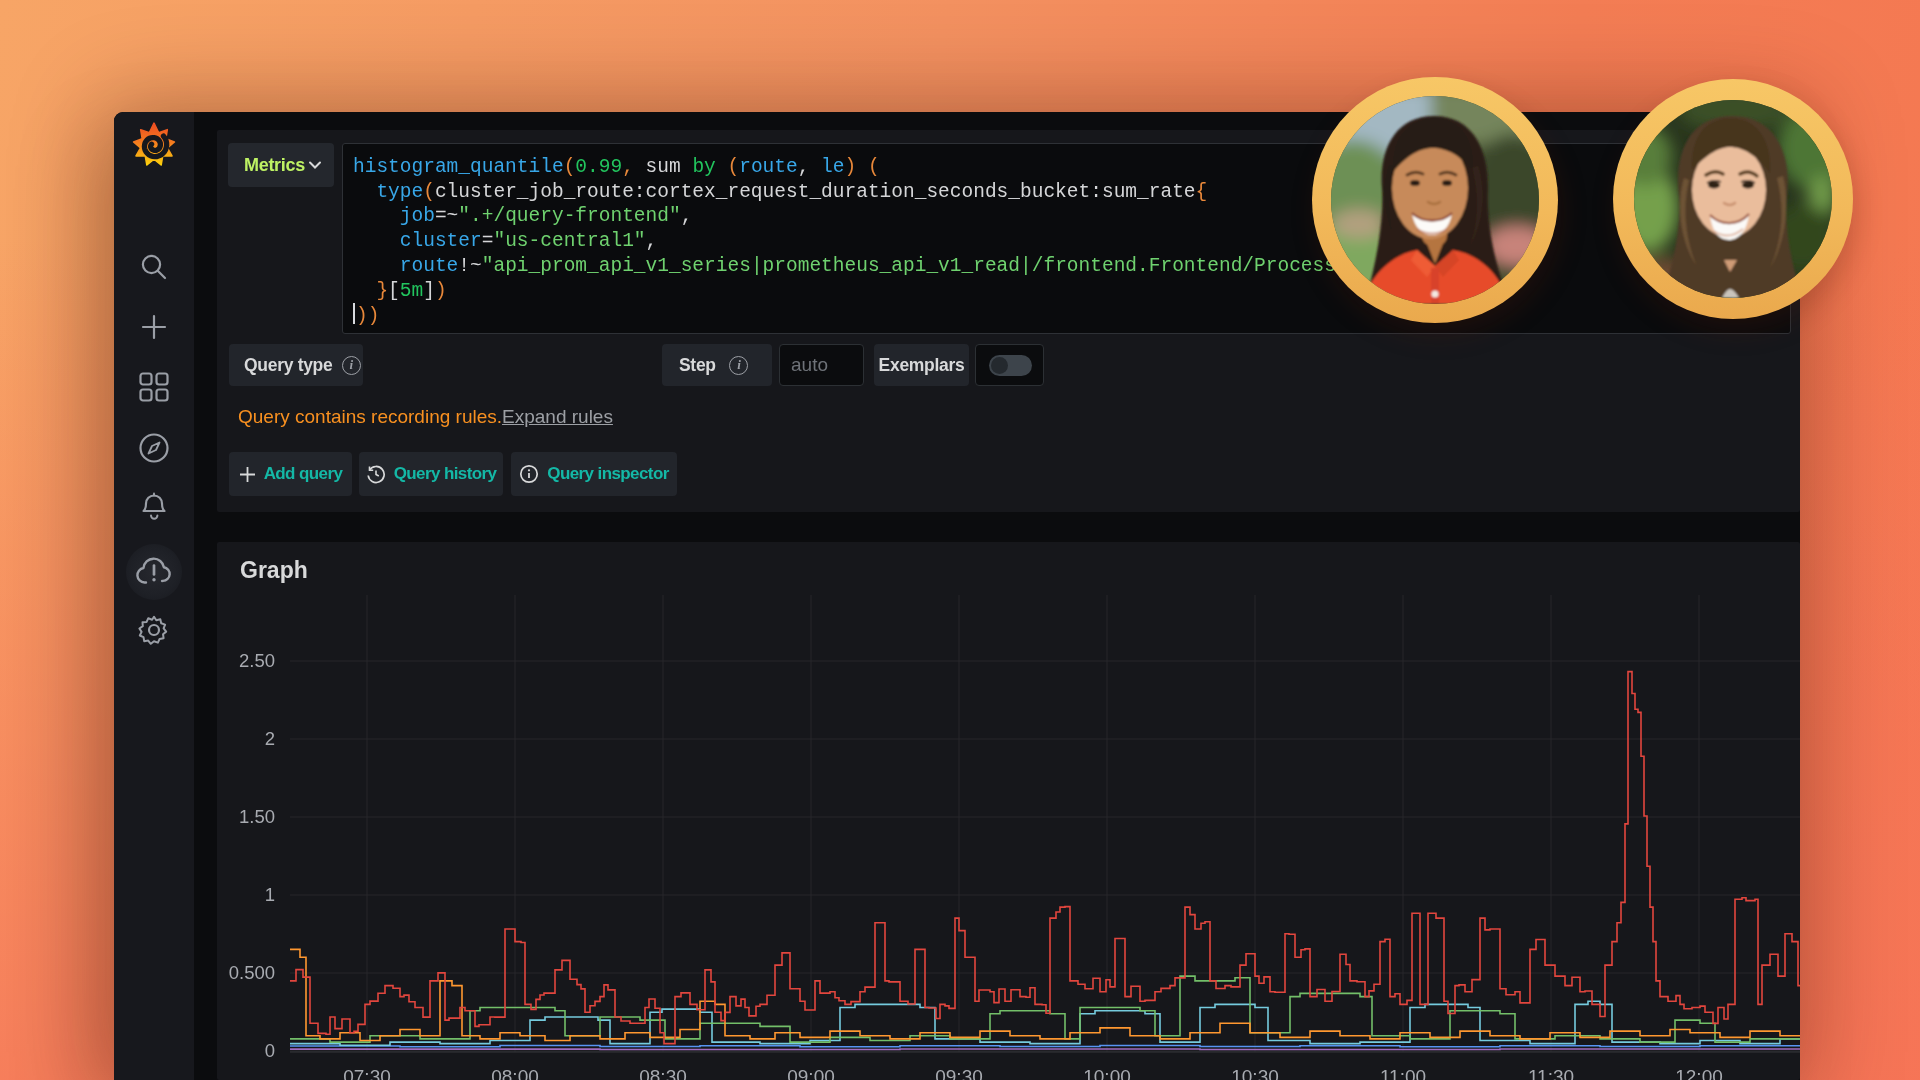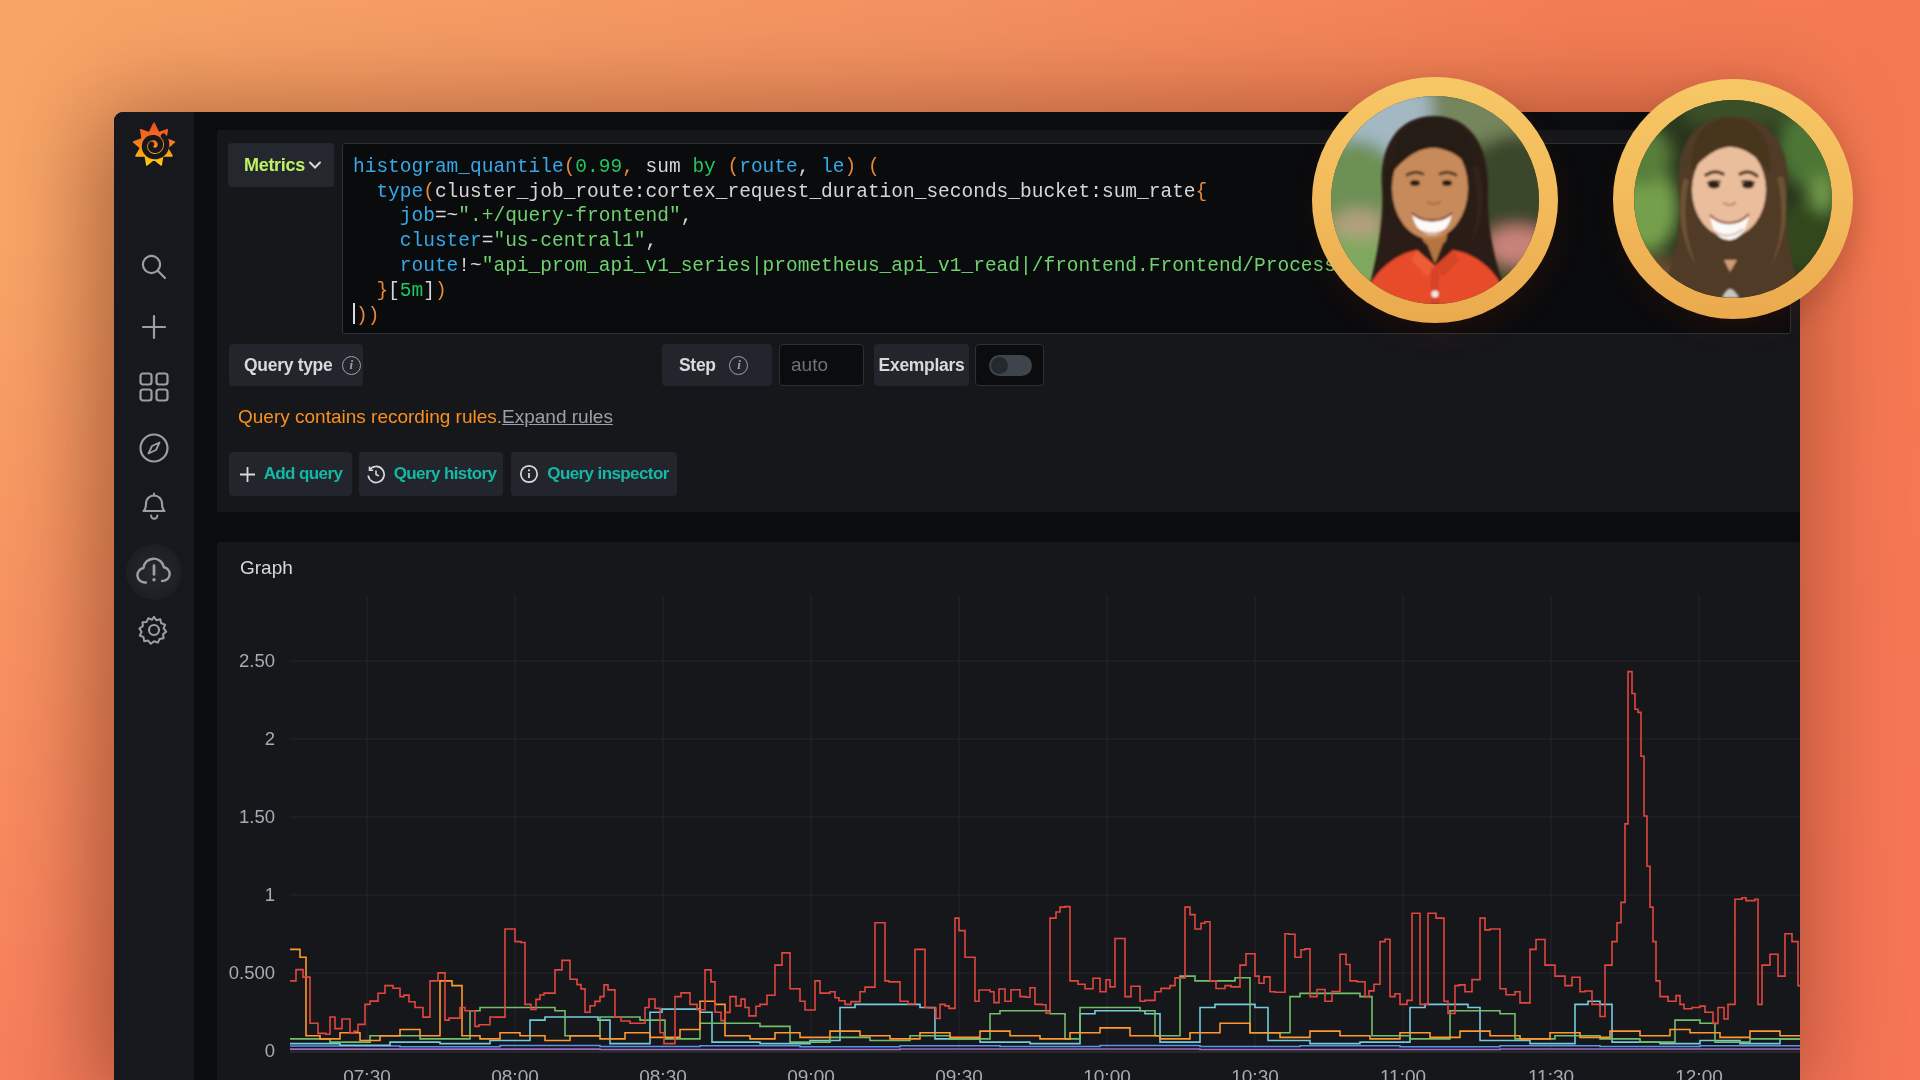--- a/index.html
+++ b/index.html
@@ -60,21 +60,21 @@
 .pill { position:absolute; left:13px; top:10px; width:43px; height:21px; border-radius:11px; background:#3d444b; }
 .knob { position:absolute; left:2px; top:2px; width:17px; height:17px; border-radius:50%; background:#24292e; }
 .warn { position:absolute; left:21px; top:276px; font-size:19px; color:#f89020; }
 .warn a { color:#9da0a5; text-decoration:underline; }
 .btnrow { position:absolute; left:0; top:321px; height:44px; }
 .btn { position:absolute; top:1px; height:44px; background:#22252b; border-radius:4px; color:#14b8a6;
   font-size:17px; font-weight:700; display:flex; align-items:center; justify-content:center; gap:8px; white-space:nowrap; letter-spacing:-0.6px; }
 .infoc { width:19px; height:19px; border-radius:50%; border:1.6px solid #9da0a6; color:#9da0a6;
   font-size:13px; font-weight:700; display:inline-flex; align-items:center; justify-content:center;
   font-family:"Liberation Serif", serif; font-style:italic; flex:none; }
-.gtitle { position:absolute; left:23px; top:15px; font-size:19px; font-weight:400; color:#d8d9da; }
+.gtitle { position:absolute; left:23px; top:15px; font-size:23px; font-weight:700; color:#d8d9da; }
 .avatar { position:absolute; border-radius:50%; }
 .avatar .ph { position:absolute; border-radius:50%; overflow:hidden; }
 </style>
 </head>
 <body>
 <div class="panel">
   <div class="sidebar">
 
 <svg class="sideicon" style="top:8px" width="50" height="50" viewBox="0 0 47 47">
   <defs>

